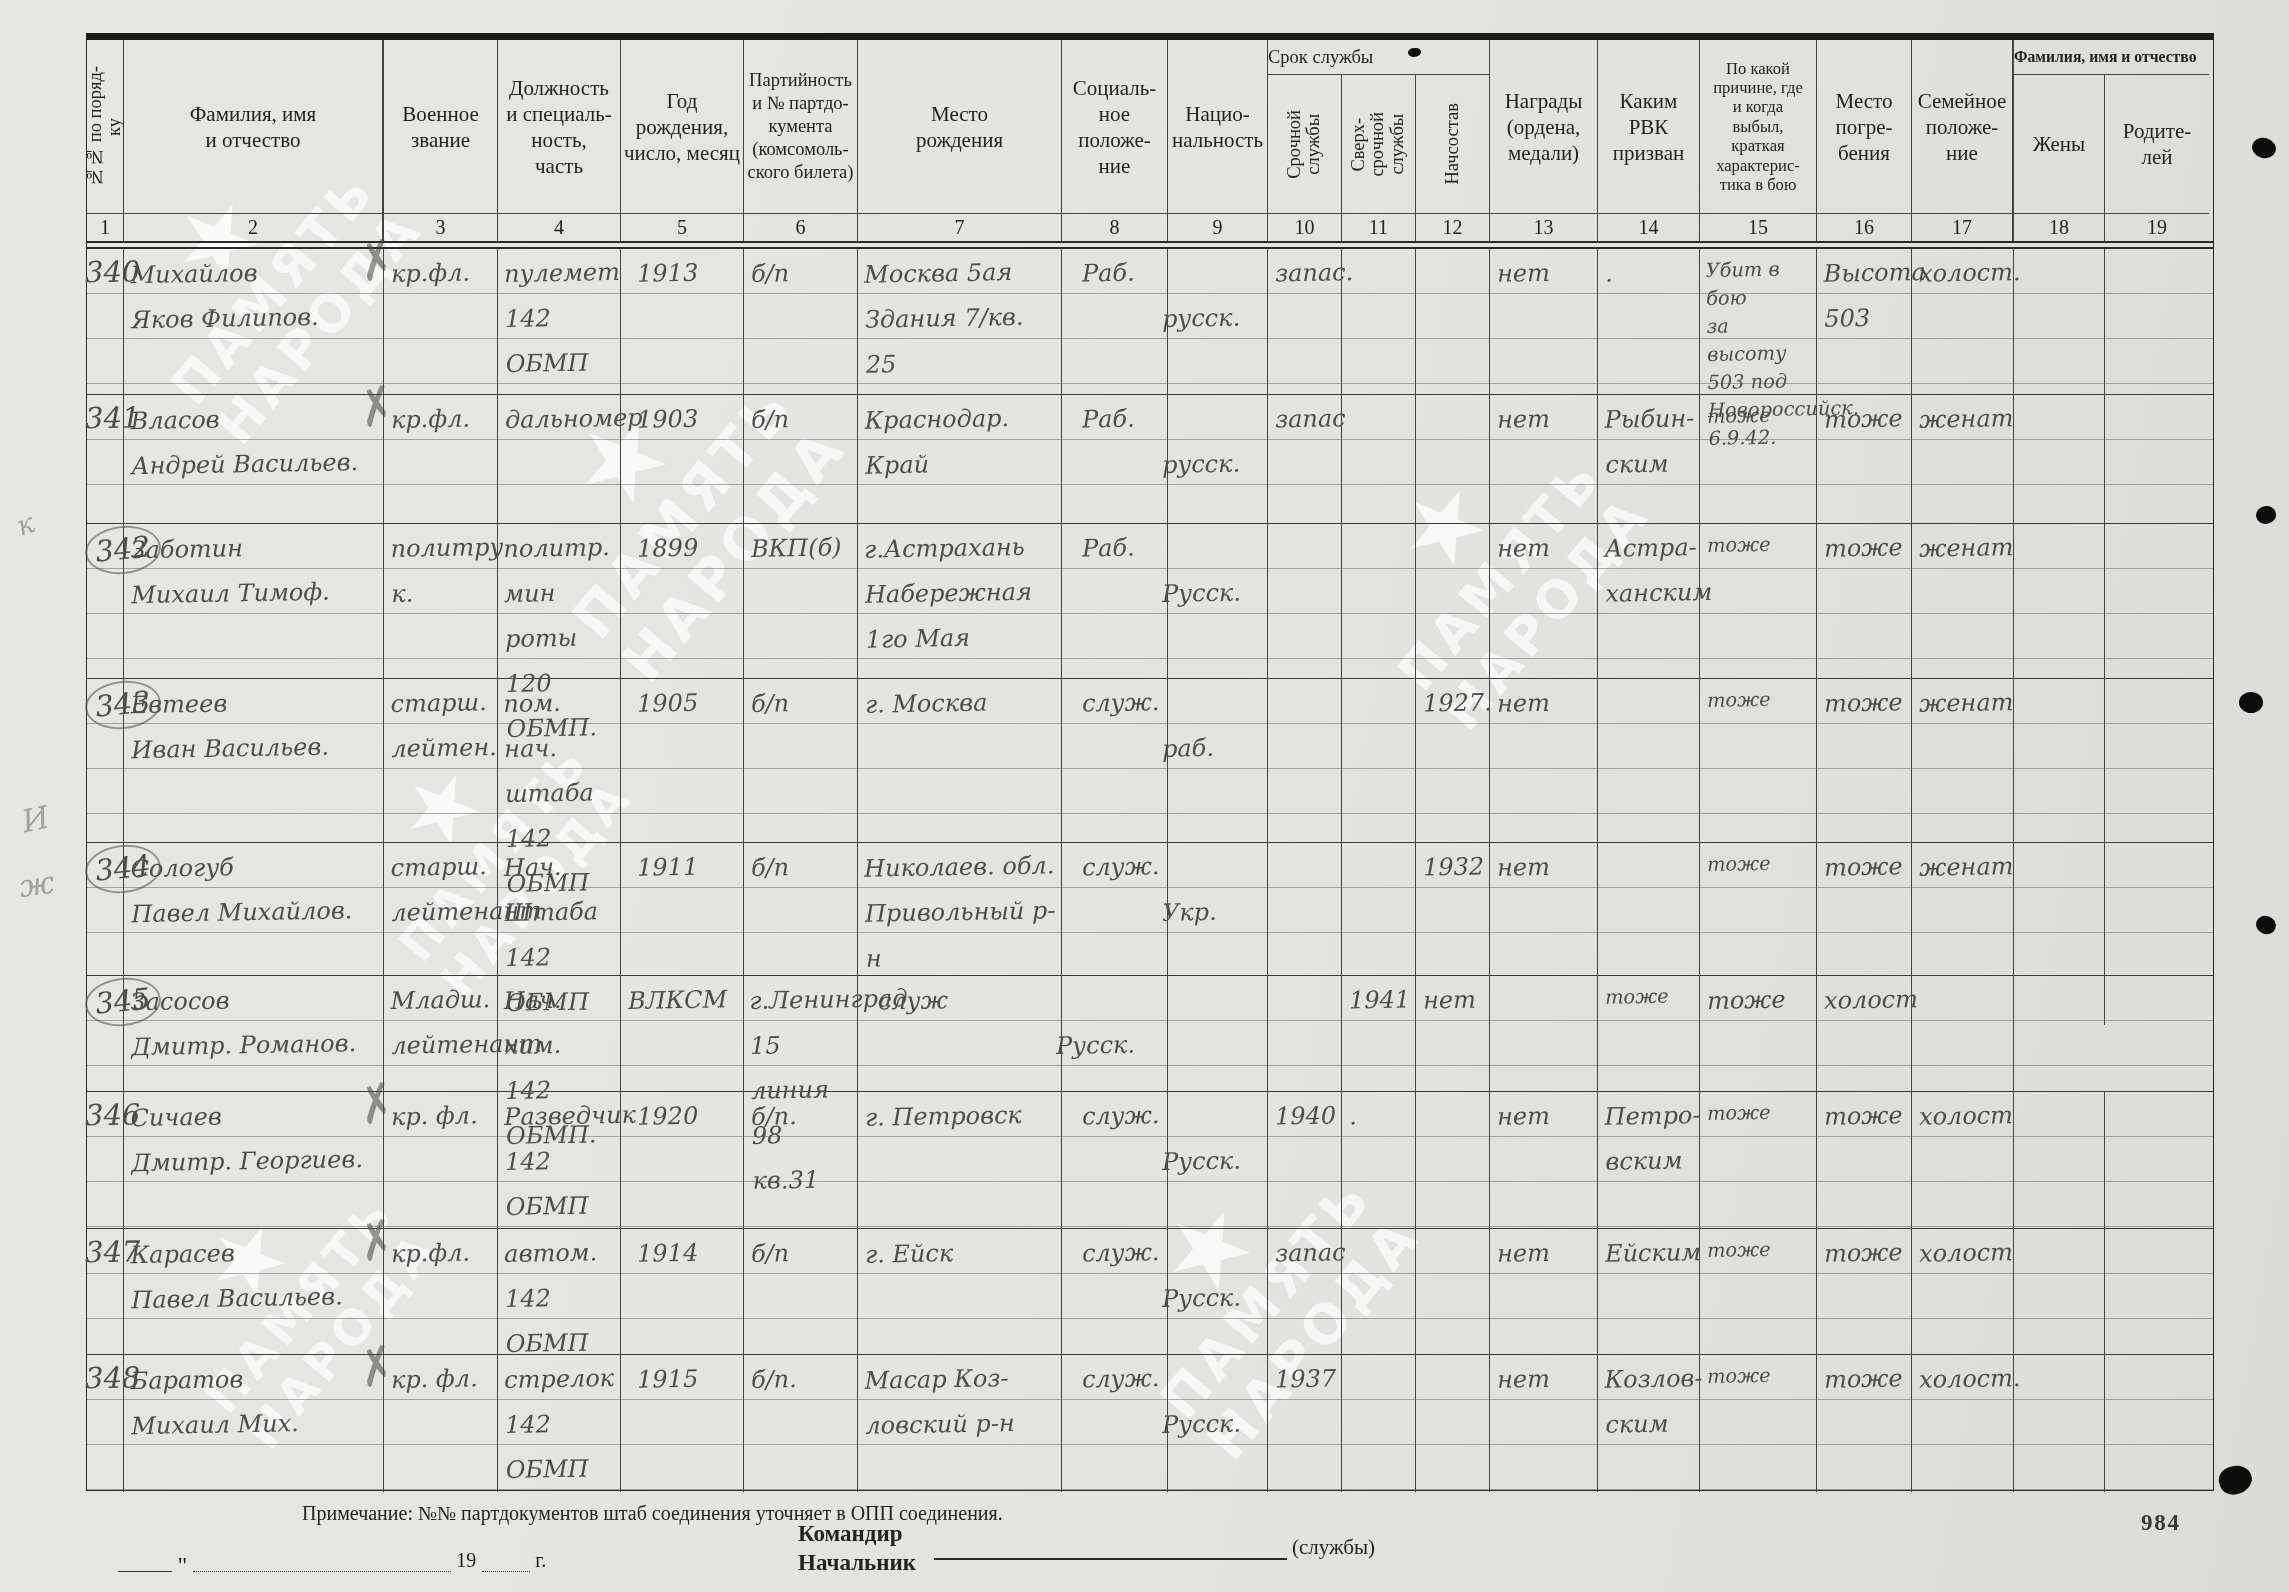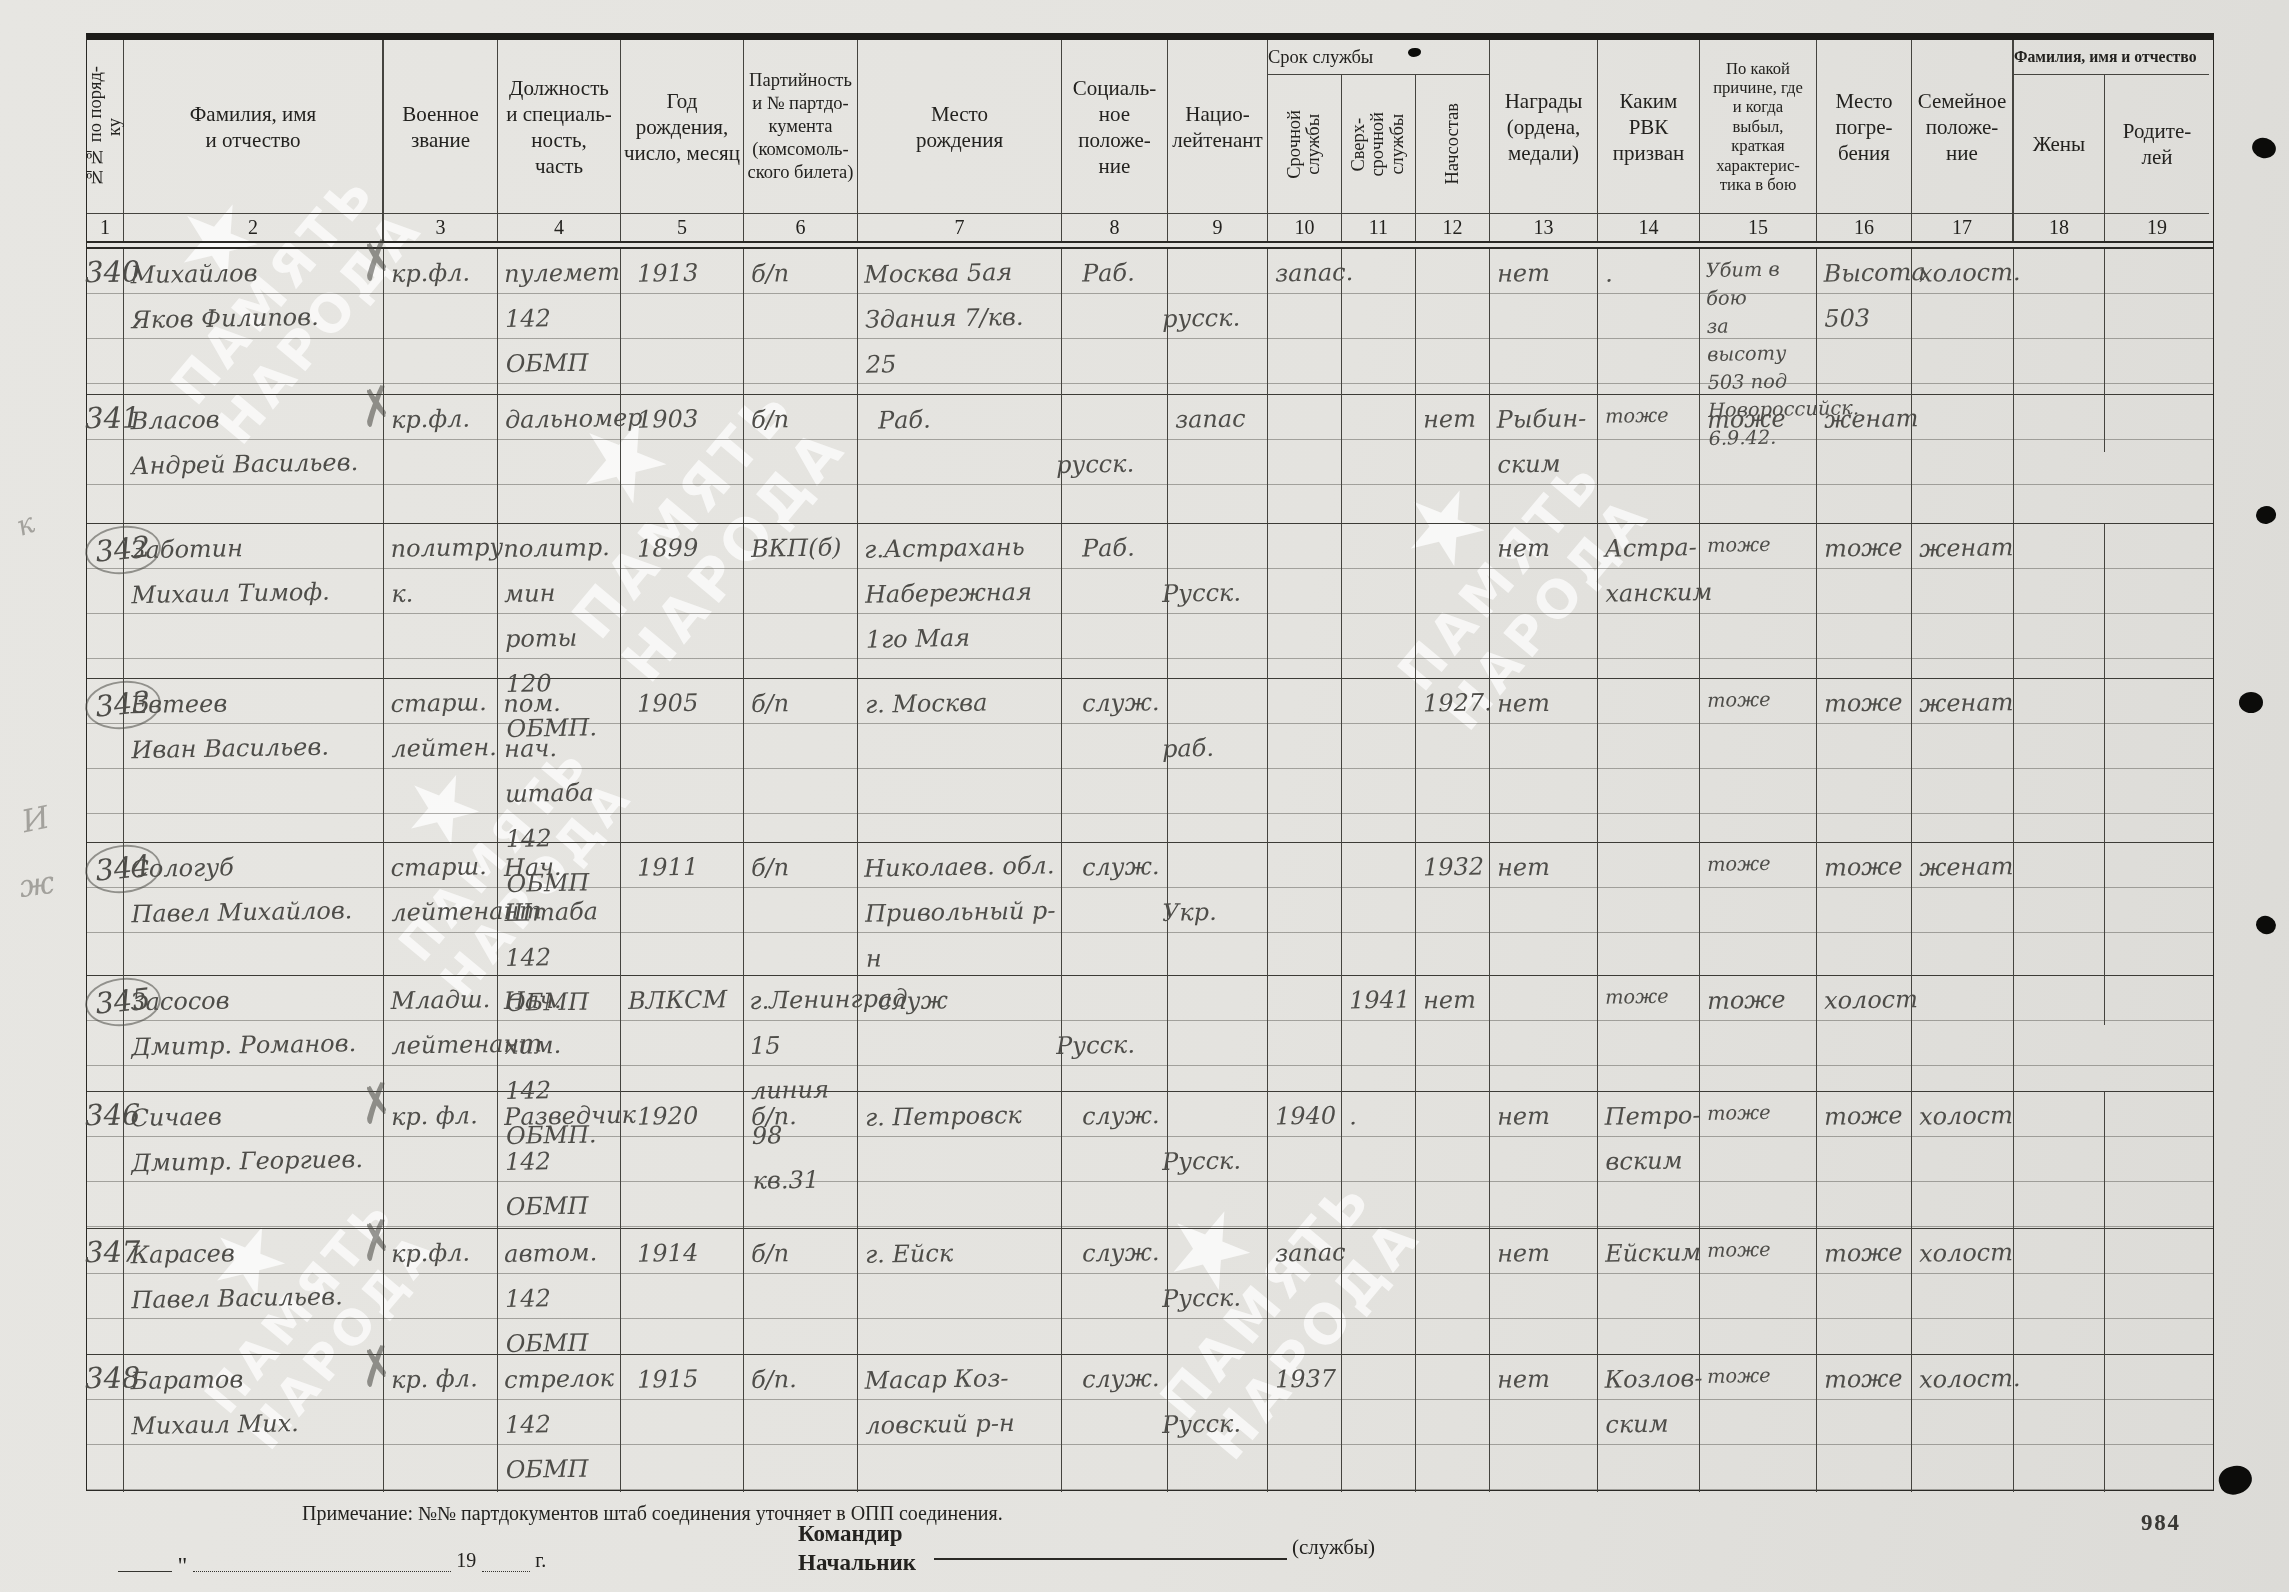--- a/index.html
+++ b/index.html
@@ -159,21 +159,21 @@
 рождения</span>
         </div>
       <div class="hcell span2" style="grid-column:8">
           <span class="lab">Социаль-
 ное
 положе-
 ние</span>
         </div>
       <div class="hcell span2" style="grid-column:9">
           <span class="lab">Нацио-
-лейтенант</span>
+нальность</span>
         </div>
 
       <div class="gh" style="grid-column:10/13">
           <span class="lab">Срок службы</span>
         </div>
       <div class="vcell vrow2" style="grid-column:10">
           <span class="vert lab">Срочной
 службы</span>
         </div>
       <div class="vcell vrow2" style="grid-column:11">
@@ -330,20 +330,24 @@
           </div>
       <div class="cc c4">
             <span class="hw">дальномер</span>
           </div>
       <div class="cc c5">
             <span class="hw">1903</span>
           </div>
       <div class="cc c6">
             <span class="hw">б/п</span>
           </div>
+      <div class="cc c7">
+            <span class="hw">Краснодар.
+Край</span>
+          </div>
       <div class="cc c8">
             <span class="hw">Раб.</span>
           </div>
       <div class="cc c9">
             <span class="hw">русск.</span>
           </div>
       <div class="cc c10">
             <span class="hw">запас</span>
           </div>
       <div class="cc c11">

